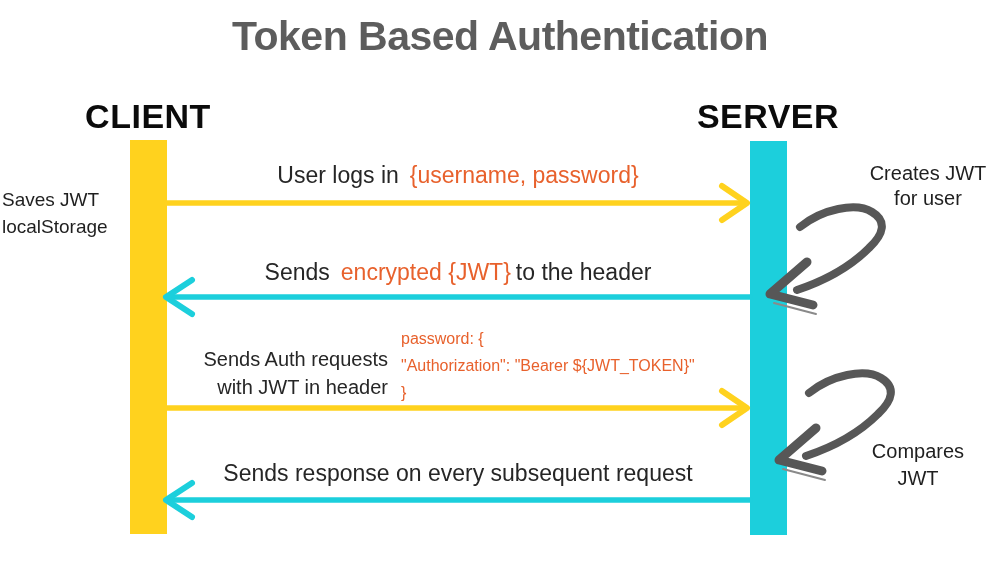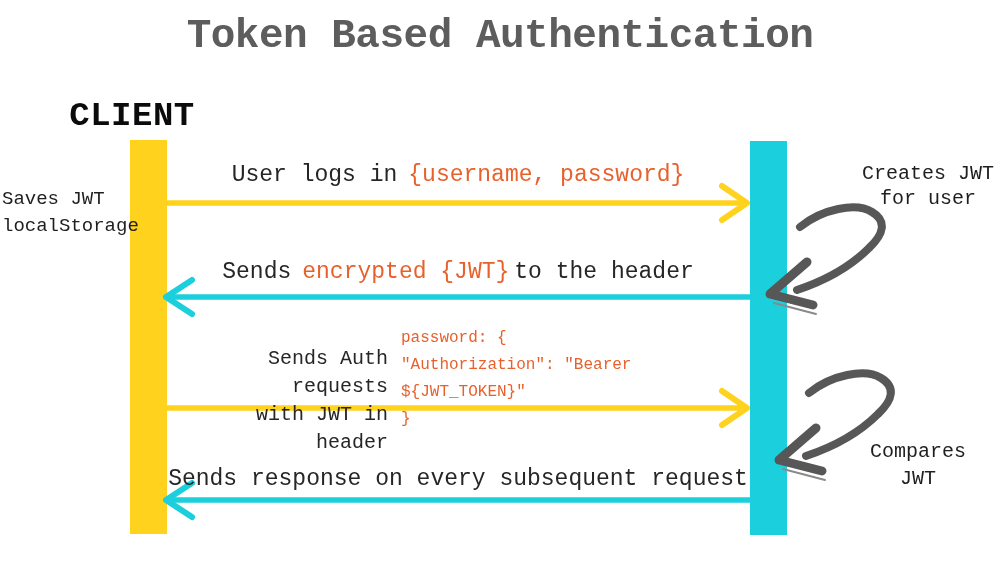--- a/index.html
+++ b/index.html
@@ -1,45 +1,45 @@
 <!DOCTYPE html>
 <html><head>
 <meta charset="utf-8">
 <style>
   html,body{margin:0;padding:0;background:#fff;}
   .canvas{
     position:relative;width:1000px;height:562px;background:#ffffff;
-    font-family:Liberation Mono, monospace;overflow:hidden;
+    font-family:Liberation Sans, sans-serif;overflow:hidden;
   }
   .abs{position:absolute;}
   .title{
     top:13px;left:0;width:1000px;text-align:center;
     font-size:41px;font-weight:bold;letter-spacing:-0.5px;color:#5d5d5d;
   }
   .actor-label{
     top:97px;font-size:34px;font-weight:bold;color:#0b0b0b;
     letter-spacing:0.5px;text-align:center;width:180px;
   }
-  .actor-client{left:42px;}
+  .actor-client{left:58px;}
   .actor-server{left:678px;}
   .overlay{position:absolute;top:0;left:0;pointer-events:none;}
   .note{
     left:2px;top:186px;width:142px;text-align:left;
     font-size:19px;line-height:27px;color:#1f1f1f;
   }
   .msg{
     left:160px;width:596px;text-align:center;
     font-size:23px;color:#262626;line-height:24px;
   }
   .msg .hl{color:#E8612C;}
   .gap-l{margin-left:11px;}
   .gap-s{margin-left:5px;}
   .msg1{top:163px;}
   .msg2{top:260px;}
-  .msg4{top:461px;margin-top:6px;}
+  .msg4{top:461px;}
   .msg3-label{
     left:180px;top:345px;width:208px;text-align:right;
     font-size:20px;line-height:28px;color:#262626;
   }
   .msg3-code{
     left:401px;top:325px;width:350px;text-align:left;
     font-size:16px;line-height:27px;color:#E8612C;
   }
   .annotation{
     text-align:center;font-size:20px;line-height:25px;color:#1f1f1f;
@@ -86,20 +86,21 @@
     <g transform="translate(9,166)">
       <path d="M 800 227 C 822 209 856 202 872 212 C 887 221 884 234 869 248 C 851 266 827 280 797 290" fill="none" stroke="#575757" stroke-width="8" stroke-linecap="round"></path>
       <polyline points="807,262 770,294 813,305" fill="none" stroke="#575757" stroke-width="9" stroke-linecap="round" stroke-linejoin="round"></polyline>
       <line x1="774" y1="303" x2="816" y2="314" stroke="#8a8a8a" stroke-width="2" stroke-linecap="round"></line>
     </g>
   </svg>
 
   <div class="abs title">Token Based Authentication</div>
 
   <div class="abs actor-label actor-client">CLIENT</div>
+  <div class="abs actor-label actor-server">SERVER</div>
 
   <div class="abs note">
     <div>Saves JWT</div>
     <div>localStorage</div>
   </div>
 
   <div class="abs msg msg1">
     <span>User logs in</span><span class="hl gap-l">{username, password}</span>
   </div>
 

